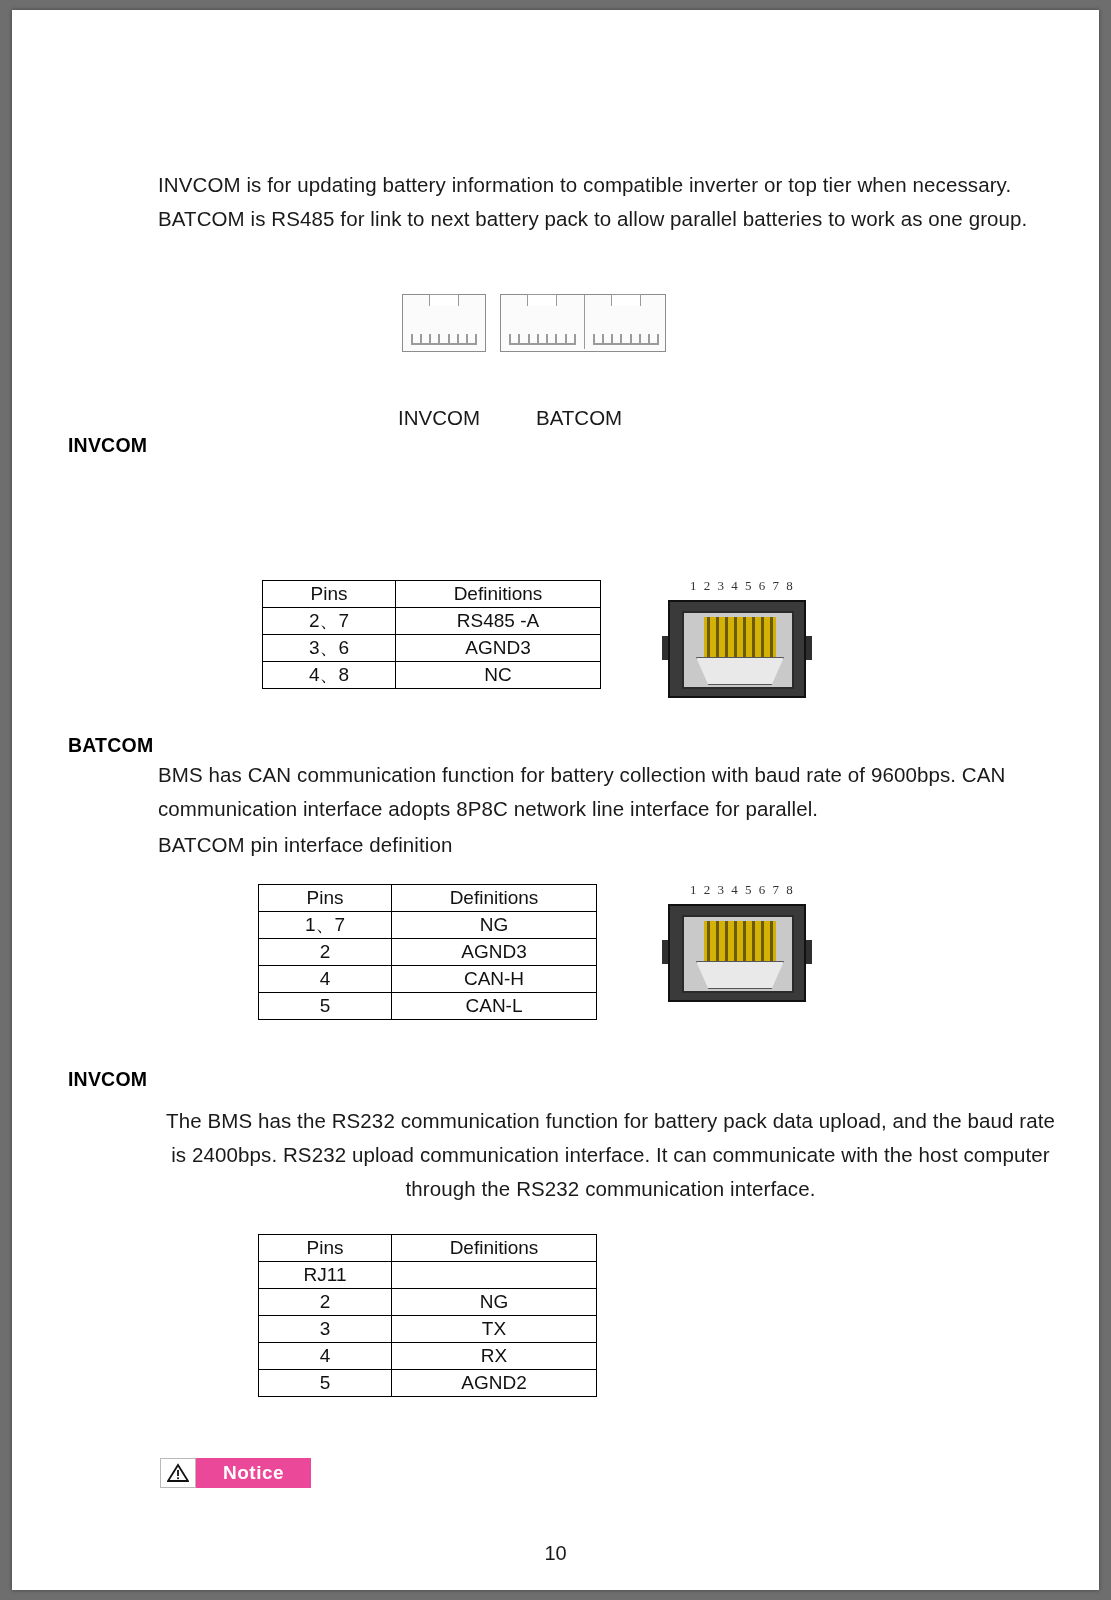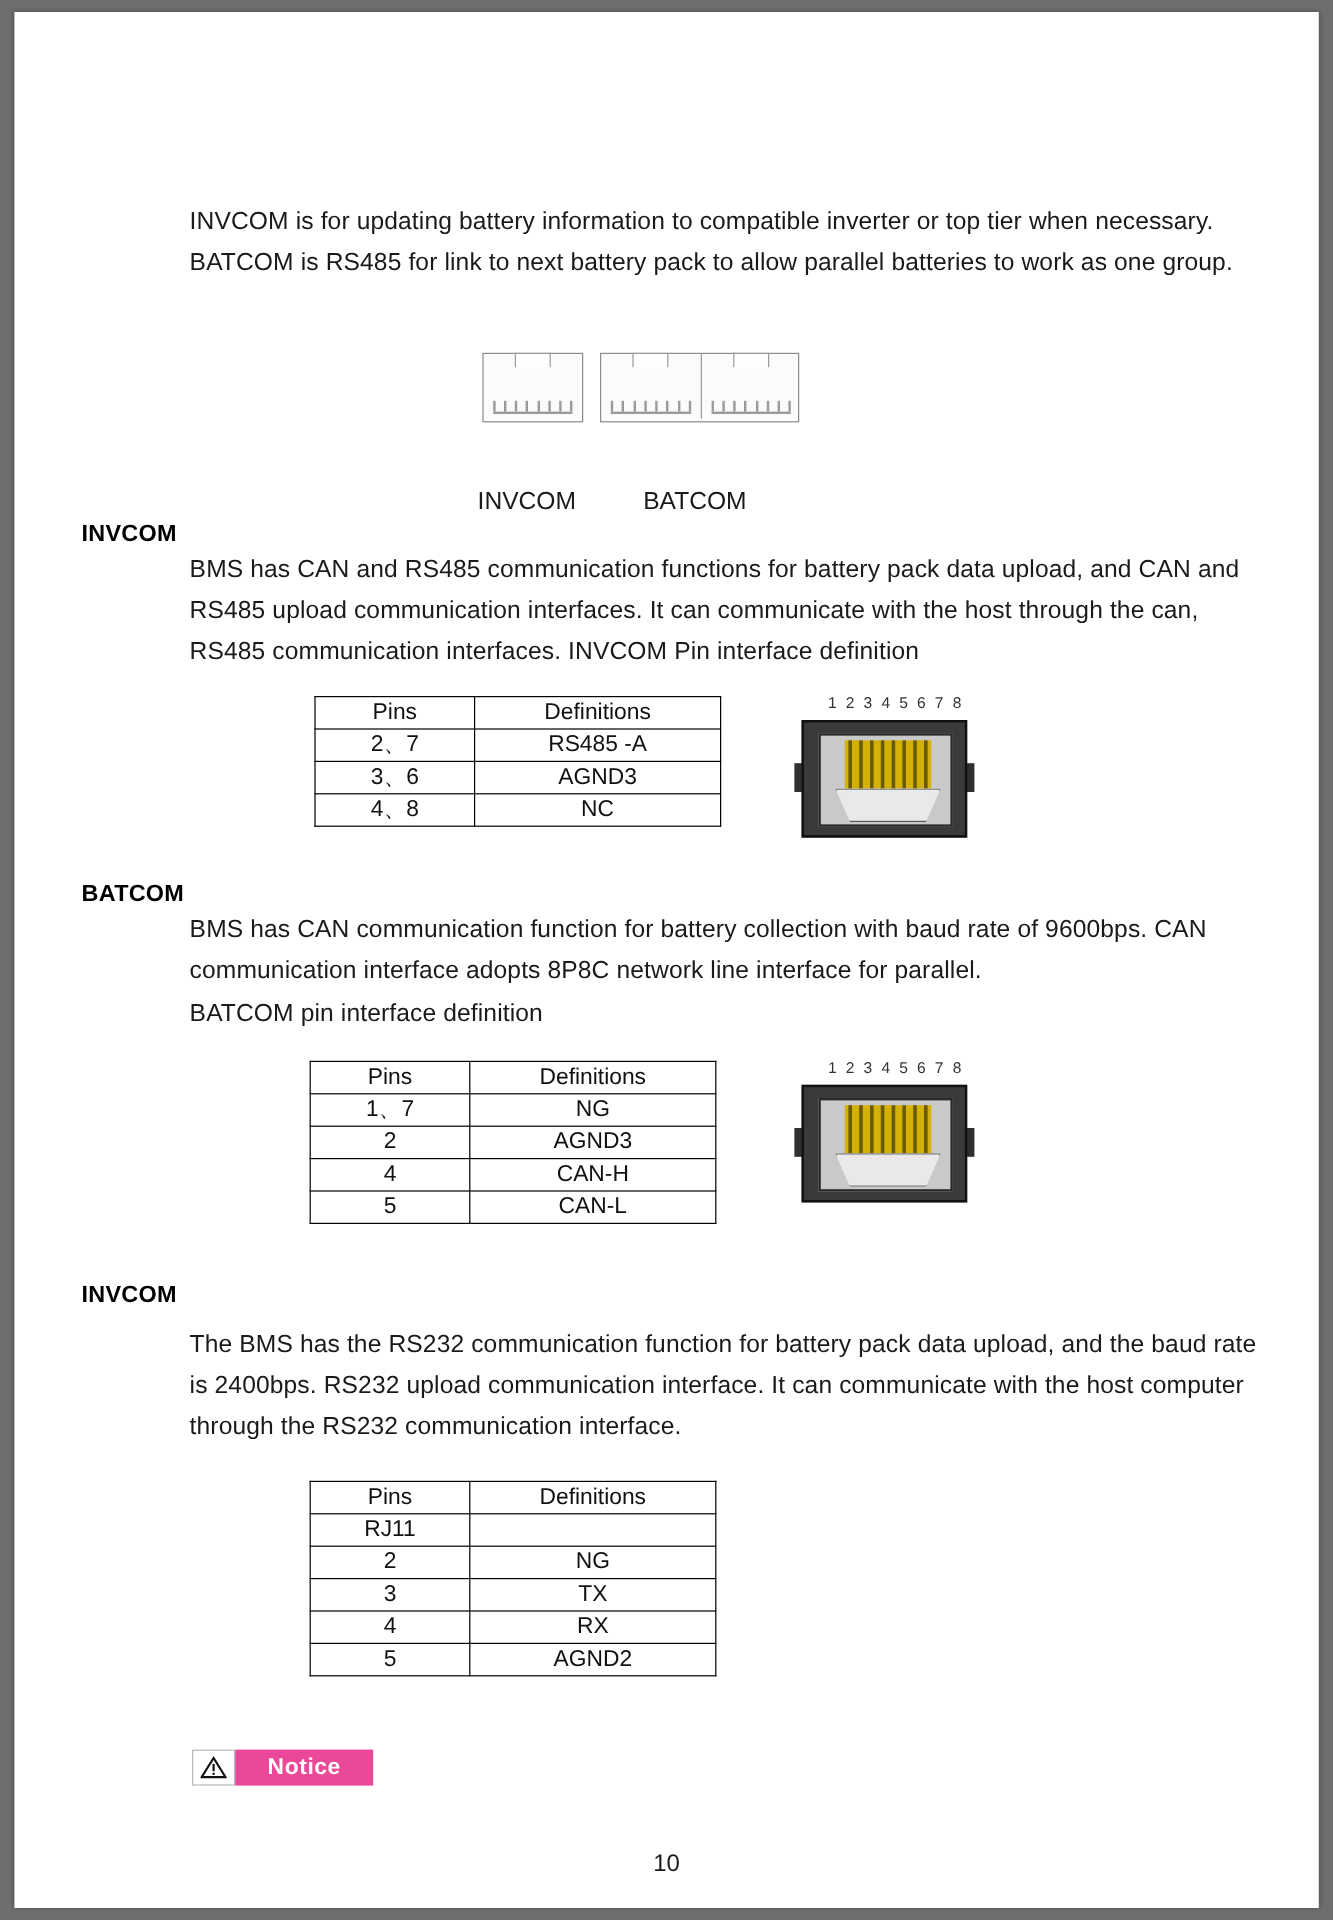--- a/index.html
+++ b/index.html
@@ -119,21 +119,21 @@
     width: 138px;
     height: 100px;
   }
   .rj45 .numbers {
     position: absolute;
     top: -22px;
     left: 22px;
     font-size: 13px;
     letter-spacing: 2px;
     color: #333;
-    font-family: Liberation Sans, sans-serif;
+    font-family: Liberation Serif, serif;
   }
   .rj45 .body {
     position: absolute;
     left: 0;
     top: 0;
     width: 138px;
     height: 98px;
     background: #3a3a3a;
     border: 2px solid #111;
     box-sizing: border-box;
@@ -283,21 +283,20 @@
           <div class="jack-base" style="left:8px; right:8px; bottom:4px;"></div>
         </div>
       </div>
     </div>
 
     <div class="jack-caption" style="left:386px; top:396px;">INVCOM</div>
     <div class="jack-caption" style="left:524px; top:396px;">BATCOM</div>
 
     <div class="section-label" style="left:56px; top:424px;">INVCOM</div>
 
-    <div class="para" style="left:146px; top:448px; width:895px;">BMS has CAN and RS485 communication functions for battery pack data upload, and CAN and RS485 upload communication interfaces. It can communicate with the host through the can, RS485 communication interfaces. INVCOM Pin interface definition</div>
 
     <table class="pin-table" style="left:250px; top:570px;">
       <tbody>
         <tr>
           <td class="c1">Pins</td>
           <td class="c2">Definitions</td>
         </tr>
         <tr>
           <td class="c1">2、7</td>
           <td class="c2">RS485 -A</td>
@@ -381,21 +380,21 @@
               <i></i>
               <i></i>
           </div>
           <div class="tongue"></div>
         </div>
       </div>
     </div>
 
     <div class="section-label" style="left:56px; top:1058px;">INVCOM</div>
 
-    <div class="para" style="left:146px; top:1094px; width:905px;">The BMS has the RS232 communication function for battery pack data upload, and the baud rate is 2400bps. RS232 upload communication interface. It can communicate with the host computer through the RS232 communication interface.</div>
+    <div class="para" style="left:146px; top:1094px; width:905px;text-align:center;">The BMS has the RS232 communication function for battery pack data upload, and the baud rate is 2400bps. RS232 upload communication interface. It can communicate with the host computer through the RS232 communication interface.</div>
 
     <table class="pin-table" style="left:246px; top:1224px;">
       <tbody>
         <tr>
           <td class="c1">Pins</td>
           <td class="c2">Definitions</td>
         </tr>
         <tr>
           <td class="c1">RJ11</td>
           <td class="c2"></td>

